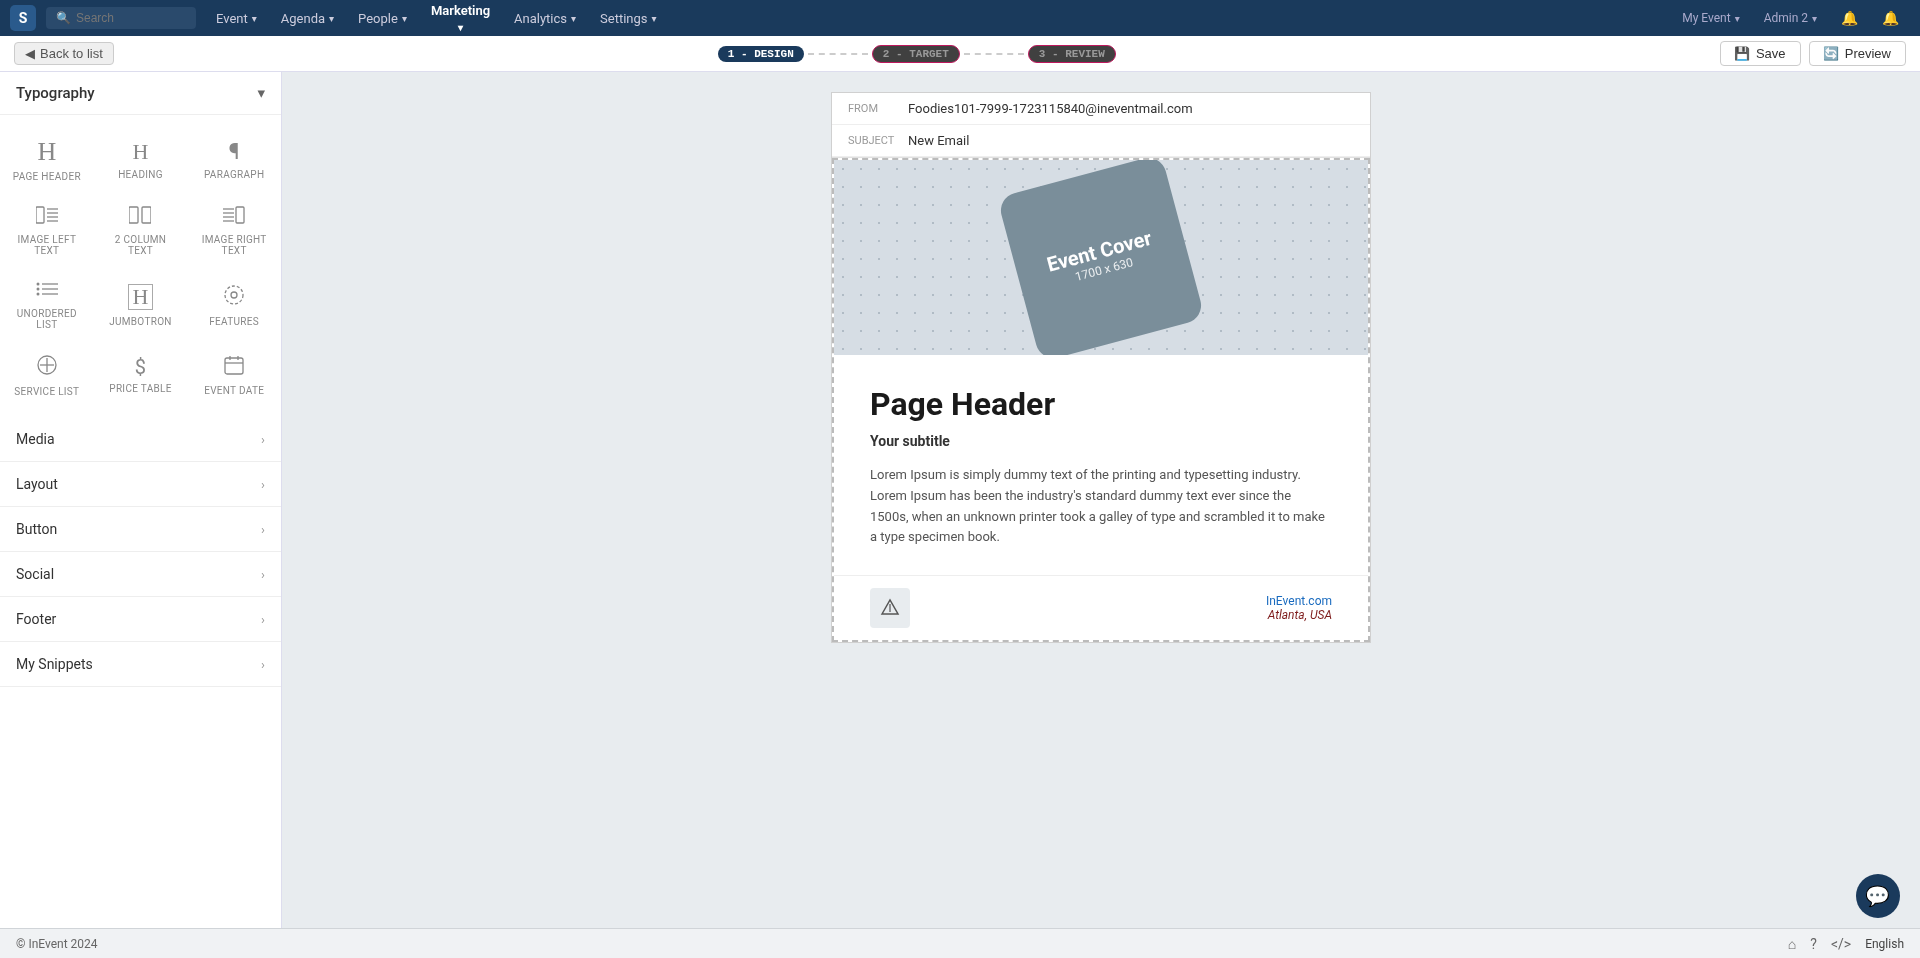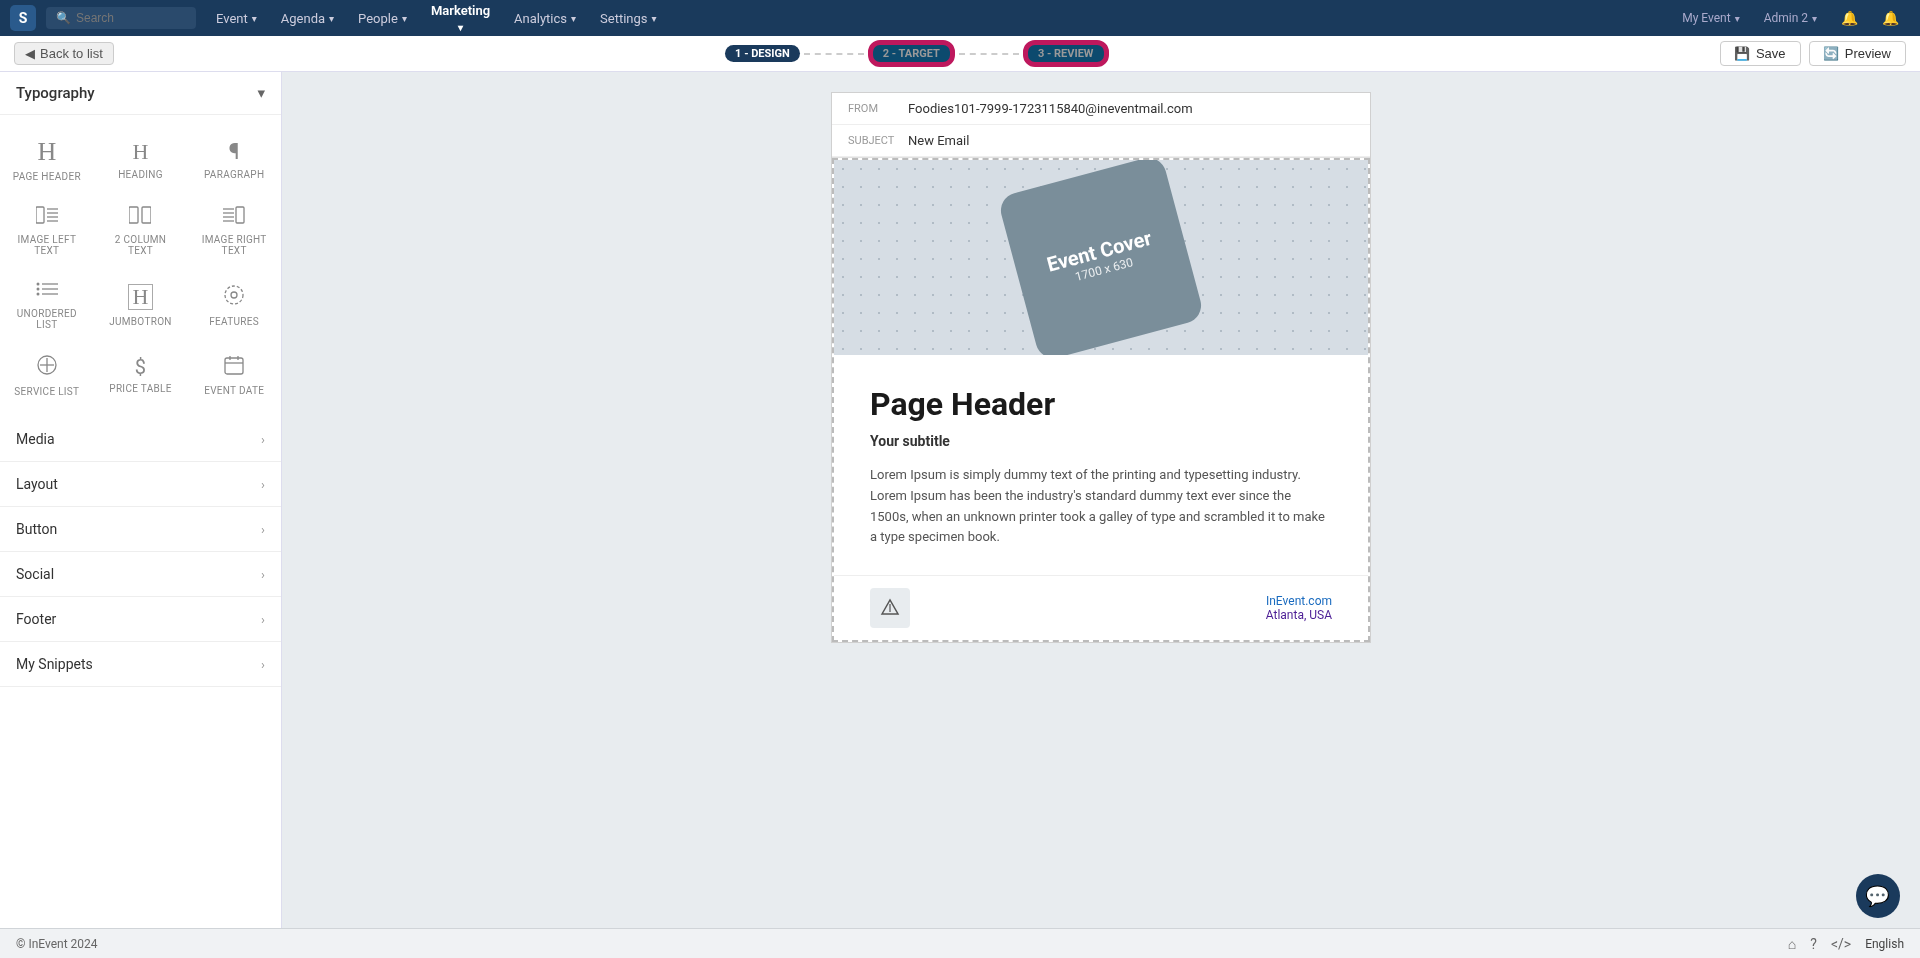--- a/index.html
+++ b/index.html
@@ -92,33 +92,34 @@
     .steps-container {
       flex: 1;
       display: flex;
       align-items: center;
       justify-content: center;
       gap: 0;
     }
     .step {
       display: flex; align-items: center; gap: 6px;
       font-size: 12px;
+      font-family: Liberation Mono, monospace;
     }
     .step-badge {
       background: #1a3a5c;
       color: #fff;
       border-radius: 12px;
       padding: 2px 10px;
       font-size: 11px;
       font-weight: bold;
     }
     .step-badge.inactive {
-      background: #0c4a6e;
+      background: #404040;
       color: #999;
-      border: 5px solid #be185d;
+      border: 1px solid #be185d;
     }
     .step-line {
       width: 60px;
       border-top: 2px dashed #ccc;
       margin: 0 4px;
     }
     .subheader-right {
       display: flex; gap: 8px;
     }
     .btn-save {
@@ -332,21 +333,22 @@
     }
     .footer-text {
       text-align: right;
       font-size: 12px;
     }
     .footer-link {
       color: #1a6bbf;
       text-decoration: none;
     }
     .footer-location {
-      color: #4c1d95;
+      color: #7f1d1d;
+      font-style: italic;
     }
 
     
     .bottom-bar {
       position: fixed;
       bottom: 0; left: 0; right: 0;
       height: 30px;
       background: #f0f2f4;
       border-top: 1px solid #d0d4d8;
       display: flex;

